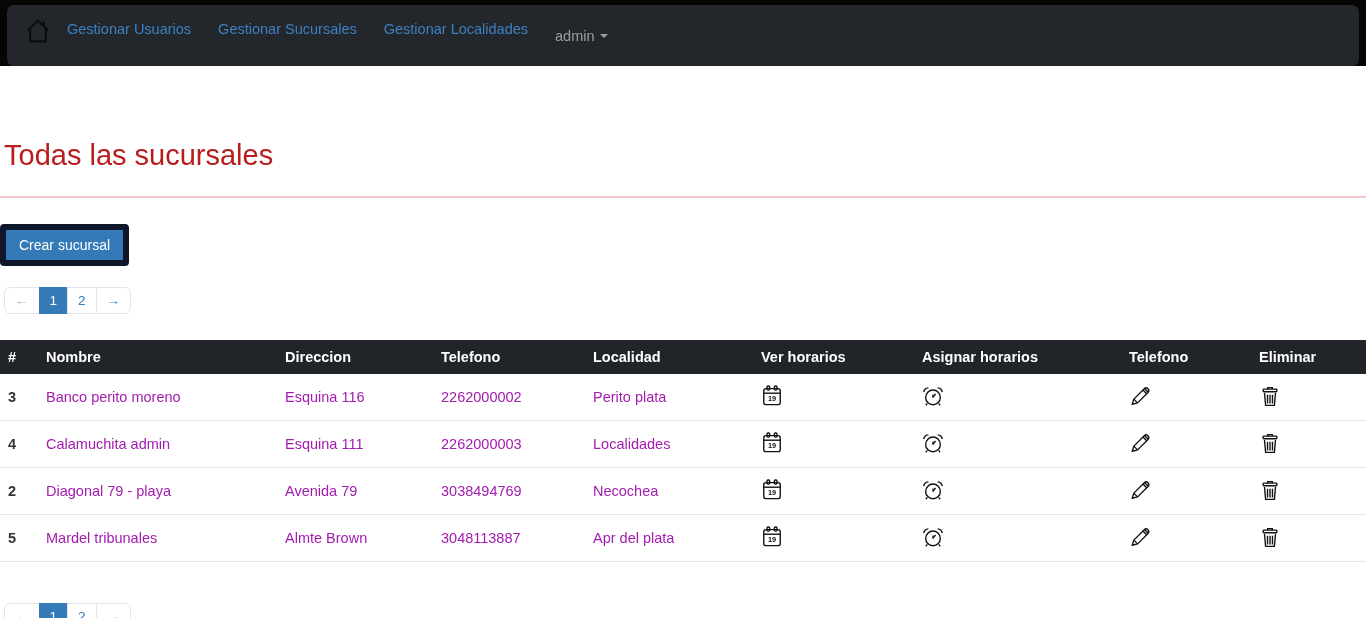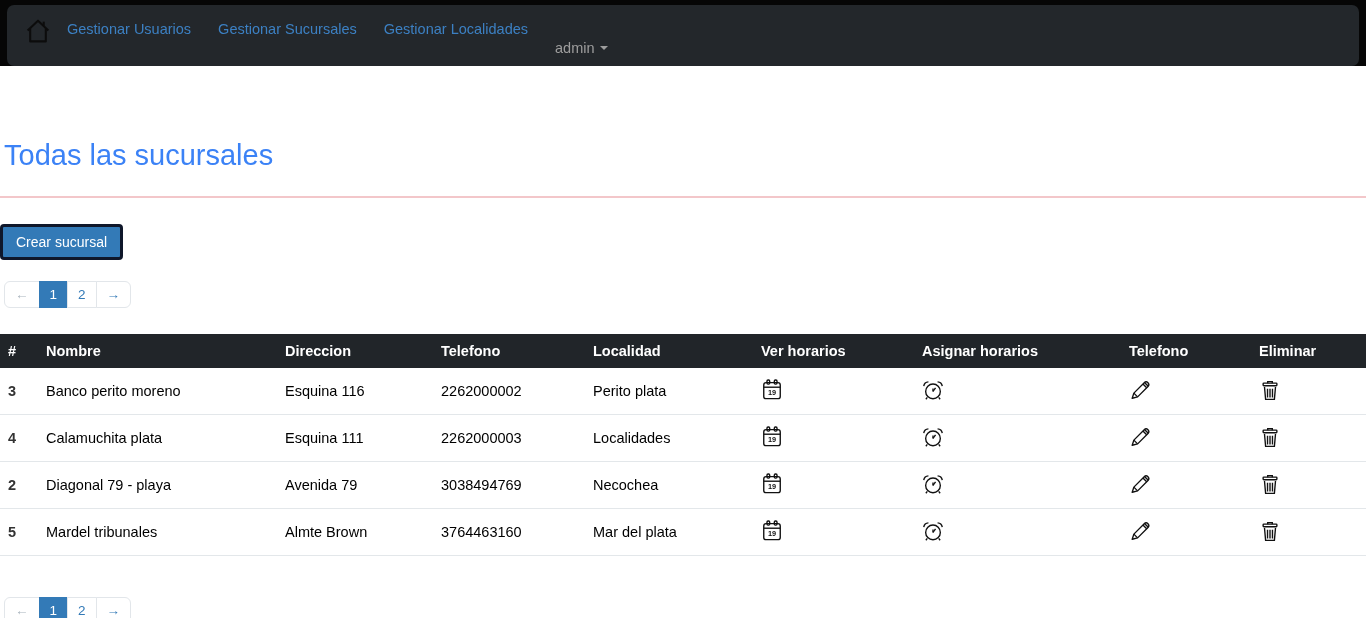--- a/index.html
+++ b/index.html
@@ -6,55 +6,55 @@
   html, body { width: 1366px; height: 618px; background: #ffffff;
     font-family: "Liberation Sans", sans-serif; color: #333; overflow: hidden; }
 
   
   .navbar-outer { background: #060606; padding: 5px 7px 10px 7px; height: 66px; }
   .navbar { background: #23272b; border-radius: 7px; height: 61px;
     display: flex; align-items: flex-start; padding: 11px 14px 0 16px; }
   .brand { display: inline-block; margin: 1px 14px 0 0; cursor: pointer; }
   .nav-link { color: #3c80c3; font-size: 14.5px; text-decoration: none;
     margin: 5px 27px 0 0; display: inline-block; cursor: pointer; }
-  .user-menu { color: #9d9d9d; font-size: 14.5px; margin: 24px 0 0 0;
+  .user-menu { color: #9d9d9d; font-size: 14.5px; margin: 12px 0 0 0;
     cursor: pointer; display: inline-flex; align-items: center; }
   .caret { display: inline-block; width: 0; height: 0; margin-left: 5px;
     border-left: 4px solid transparent; border-right: 4px solid transparent;
     border-top: 4px solid #9d9d9d; }
 
   
   .main { width: 100%; }
-  .page-title { font-size: 29px; font-weight: 400; color: #3b82f6;
+  .page-title { font-size: 29px; font-weight: 400; color: #b91c1c;
     margin: 73px 0 0 4px; }
   .title-rule { border: none; border-top: 2px solid #f3c7ca; margin: 24px 0 0 0; }
 
   .btn-primary { display: inline-block; margin: 26px 0 0 0; background: #337ab7;
-    border: 3px solid #0f172a; color: #fff; font-size: 14px;
+    border: 6px solid #0f172a; color: #fff; font-size: 14px;
     font-family: "Liberation Sans", sans-serif;
     padding: 7px 13px; border-radius: 4px; cursor: pointer; }
 
   
   .pagination { display: inline-flex; margin: 21px 0 0 4px; }
   .pagination.bottom { margin: 41px 0 0 4px; }
   .page-btn { min-width: 29px; padding: 5px 10px; text-align: center;
     border: 1px solid #e2e6ea; margin-left: -1px; color: #337ab7;
     font-size: 13.5px; background: #fff; text-decoration: none; cursor: pointer;
     display: inline-block; }
   .page-btn:first-child { border-radius: 6px 0 0 6px; margin-left: 0; }
   .page-btn:last-child { border-radius: 0 6px 6px 0; }
   .page-btn.active { background: #337ab7; border-color: #337ab7; color: #fff; }
   .page-btn.disabled { color: #a9b4bd; cursor: default; }
 
   
   table { width: 1366px; border-collapse: collapse; table-layout: fixed;
     margin-top: 26px; }
   thead th { background: #212529; color: #fff; font-size: 14.5px;
     font-weight: bold; text-align: left; padding: 9px 8px; }
-  tbody td { font-size: 14.5px; color: #000000; padding: 10px 8px;
+  tbody td { font-size: 14.5px; color: #a21caf; padding: 10px 8px;
     border-bottom: 1px solid #e3e7ea; vertical-align: middle; }
   tbody td.idx { font-weight: bold; color: #333; }
   .icon-link { display: inline-block; cursor: pointer; line-height: 0; }
   .icon-link svg { display: block; }
 </style>
 </head>
 <body>
 
 <svg width="0" height="0" style="position:absolute">
   <defs>
@@ -170,21 +170,21 @@
         <td><a class="icon-link"><span><svg width="22" height="22" viewBox="0 0 24 23">
                   <use href="#ico-pencil"></use>
                 </svg></span></a></td>
         <td><a class="icon-link"><span><svg width="22" height="22" viewBox="0 0 24 23">
                   <use href="#ico-trash"></use>
                 </svg></span></a></td>
       </tr>
 
       <tr>
         <td class="idx">4</td>
-        <td>Calamuchita plata</td>
+        <td>Calamuchita admin</td>
         <td>Esquina 111</td>
         <td>2262000003</td>
         <td>Localidades</td>
         <td><a class="icon-link"><span><svg width="22" height="23" viewBox="0 0 24 23">
                   <use href="#ico-calendar"></use>
                   <text x="12" y="18" text-anchor="middle" font-size="8" font-weight="bold" fill="#111" stroke="none" font-family="Liberation Sans, sans-serif">19</text>
                 </svg></span></a></td>
         <td><a class="icon-link"><span><svg width="22" height="22" viewBox="0 0 24 23">
                   <use href="#ico-alarm"></use>
                 </svg></span></a></td>
@@ -214,22 +214,22 @@
                 </svg></span></a></td>
         <td><a class="icon-link"><span><svg width="22" height="22" viewBox="0 0 24 23">
                   <use href="#ico-trash"></use>
                 </svg></span></a></td>
       </tr>
 
       <tr>
         <td class="idx">5</td>
         <td>Mardel tribunales</td>
         <td>Almte Brown</td>
-        <td>3764463160</td>
-        <td>Mar del plata</td>
+        <td>3048113887</td>
+        <td>Apr del plata</td>
         <td><a class="icon-link"><span><svg width="22" height="23" viewBox="0 0 24 23">
                   <use href="#ico-calendar"></use>
                   <text x="12" y="18" text-anchor="middle" font-size="8" font-weight="bold" fill="#111" stroke="none" font-family="Liberation Sans, sans-serif">19</text>
                 </svg></span></a></td>
         <td><a class="icon-link"><span><svg width="22" height="22" viewBox="0 0 24 23">
                   <use href="#ico-alarm"></use>
                 </svg></span></a></td>
         <td><a class="icon-link"><span><svg width="22" height="22" viewBox="0 0 24 23">
                   <use href="#ico-pencil"></use>
                 </svg></span></a></td>

